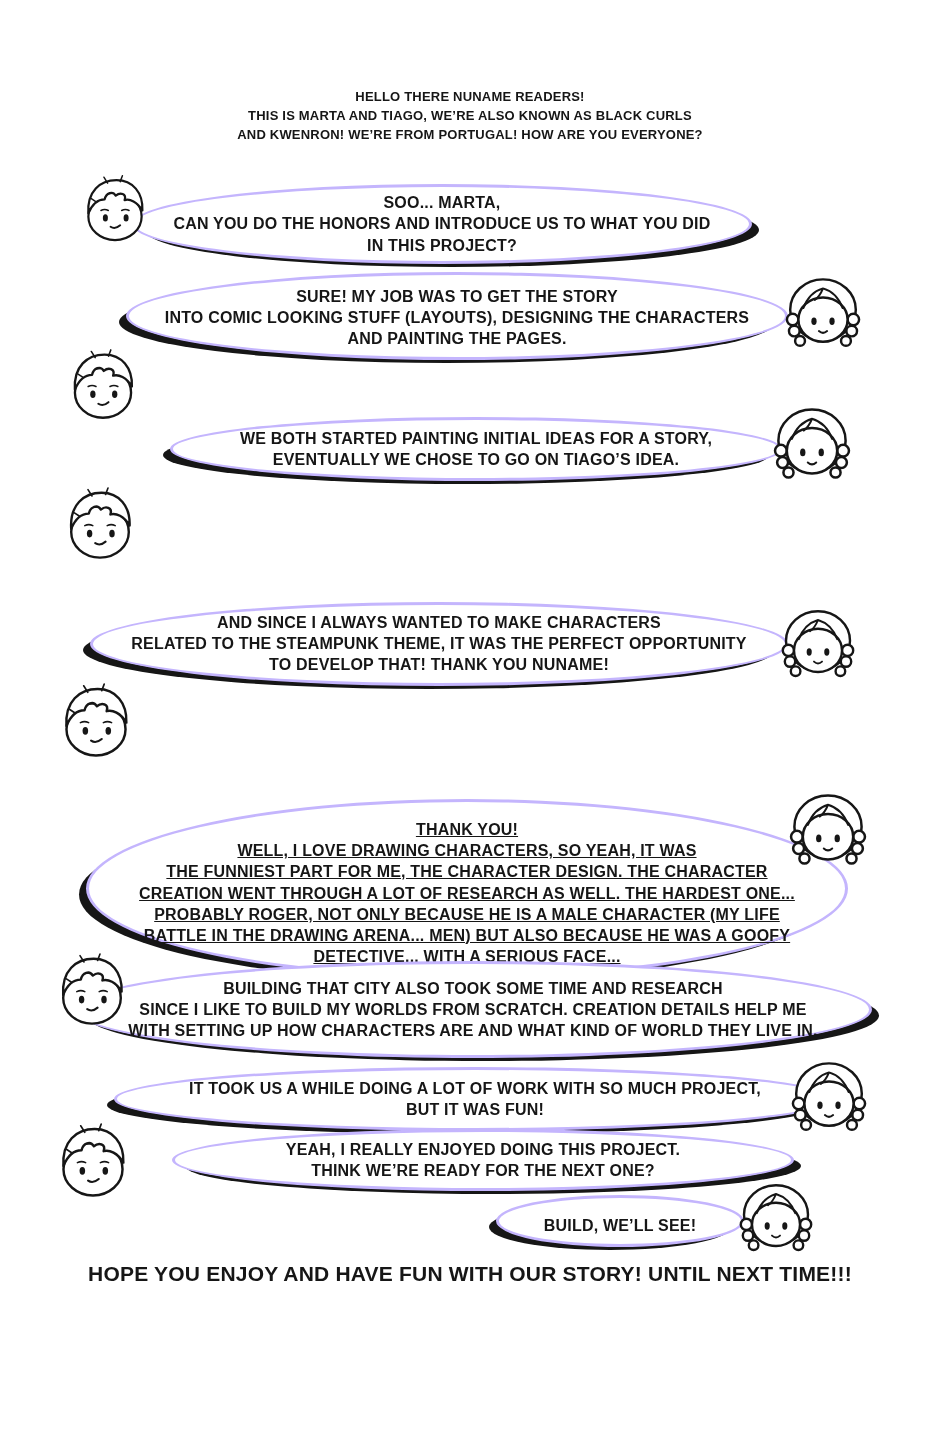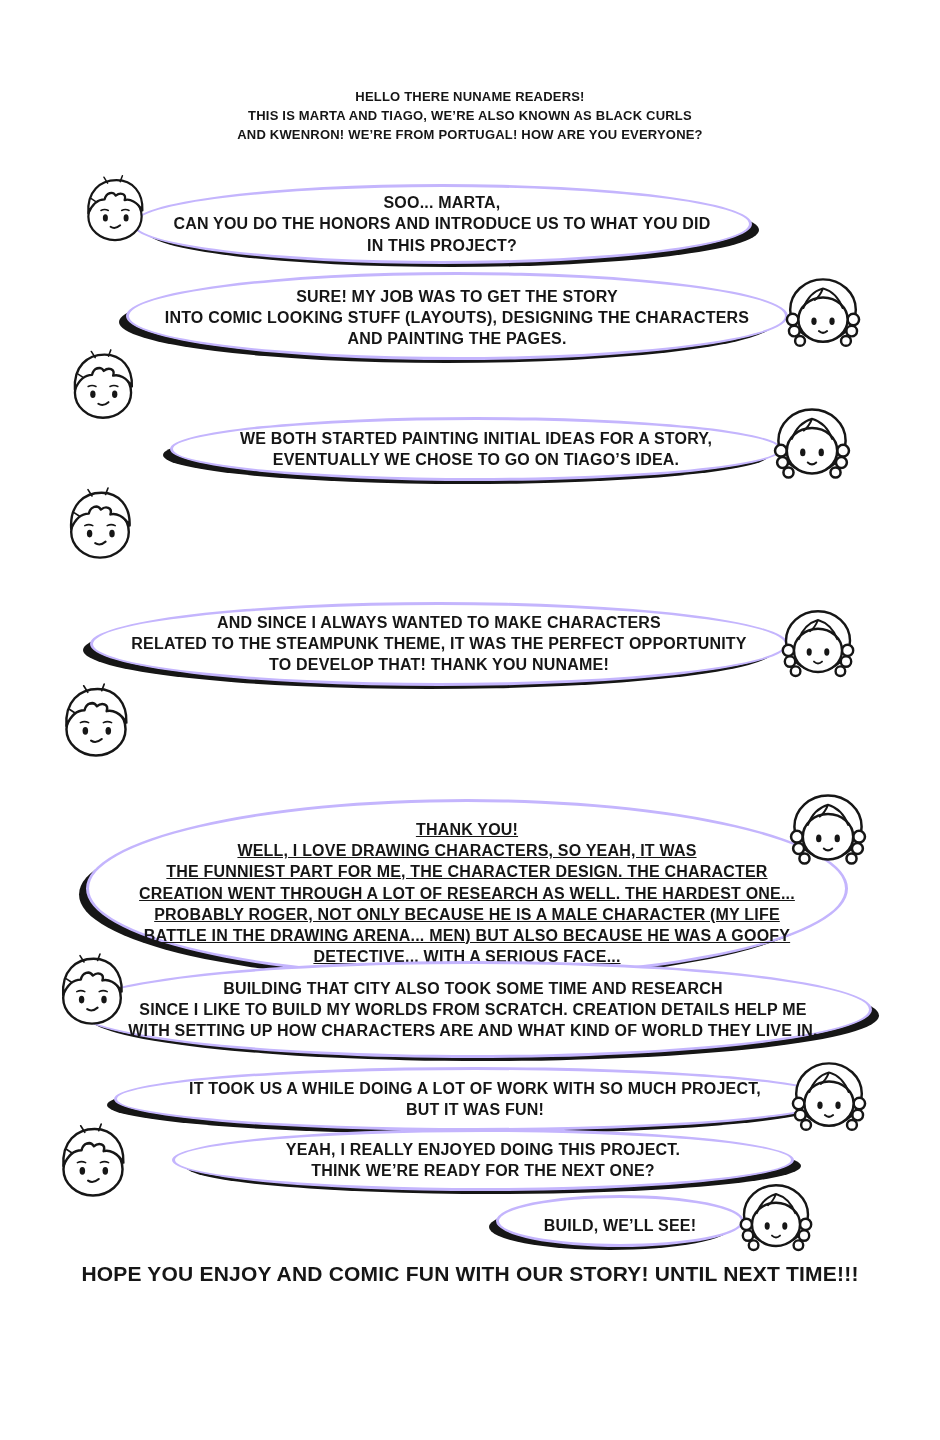--- a/index.html
+++ b/index.html
@@ -159,15 +159,15 @@
   <div class="bubble from-left" style="left:124px;top:1129px;width:622px;height:62px;margin-left:48px;"><span>YEAH, I REALLY ENJOYED DOING THIS PROJECT.
 THINK WE’RE READY FOR THE NEXT ONE?</span></div>
 
   <div class="face" style="left:736px;top:1178px;width:80px;height:80px;">
       <svg viewBox="0 0 100 100">
         <use href="#girl-face"></use>
       </svg>
     </div>
   <div class="bubble from-right" style="left:496px;top:1195px;width:248px;height:52px;"><span>BUILD, WE’LL SEE!</span></div>
 
-  <div class="outro">HOPE YOU ENJOY AND COMIC FUN WITH OUR STORY! UNTIL NEXT TIME!!!</div>
+  <div class="outro">HOPE YOU ENJOY AND HAVE FUN WITH OUR STORY! UNTIL NEXT TIME!!!</div>
 
 </div>
 
 </body></html>

